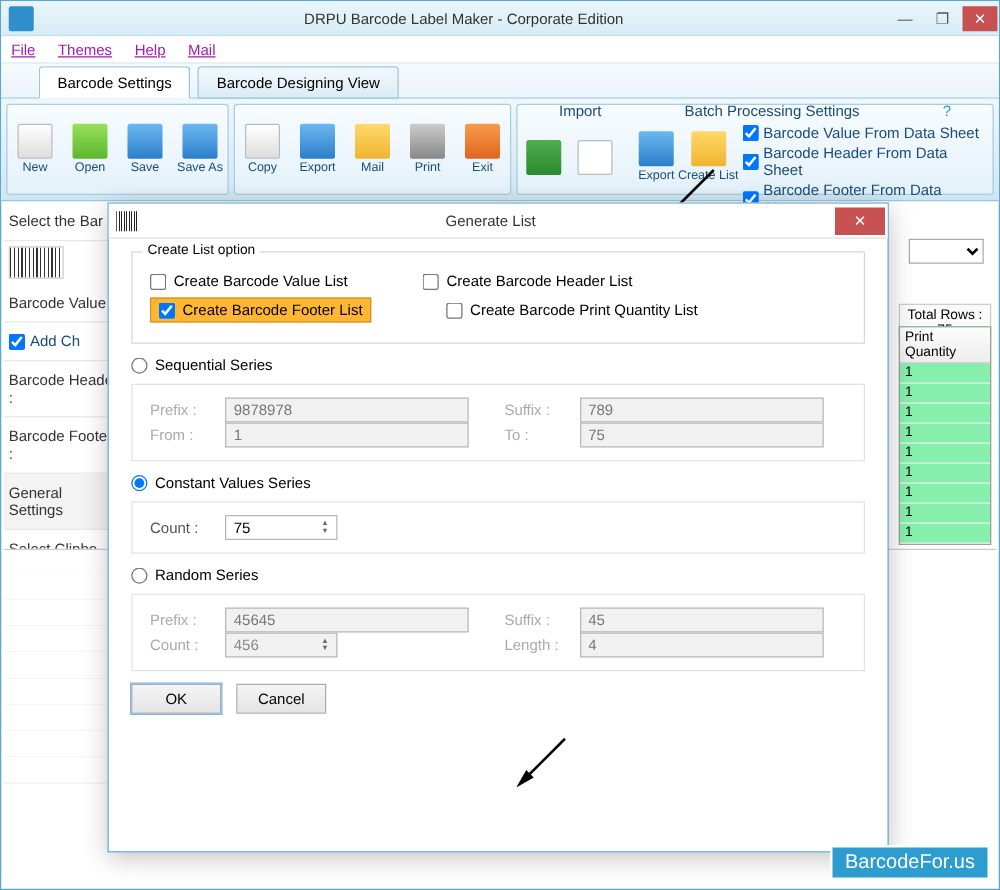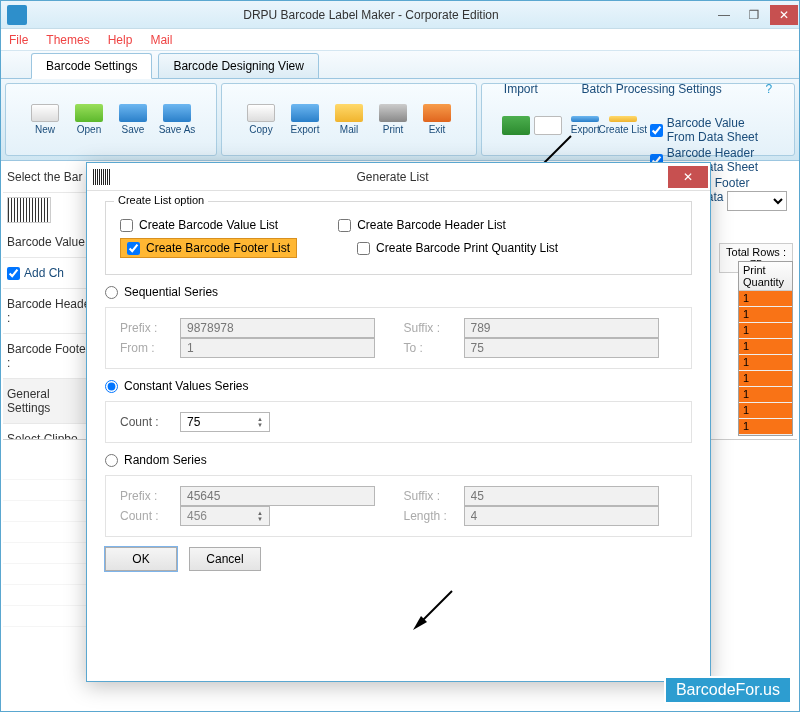--- a/index.html
+++ b/index.html
@@ -5,39 +5,39 @@
 *{box-sizing:border-box;margin:0;padding:0;font-family:"Segoe UI",Tahoma,sans-serif;font-size:12px}
 body{width:800px;height:712px;background:#f0f0f0;position:relative;overflow:hidden}
 .window{position:absolute;top:0;left:0;width:800px;height:712px;background:#fff;border:1px solid #5aa7d0}
 .titlebar{height:28px;background:linear-gradient(#eaf5fc,#d7ecf7);display:flex;align-items:center;border-bottom:1px solid #c5dce8}
 .tbicon{width:20px;height:20px;margin:0 6px;background:#2e8fcb;border-radius:2px}
 .title{flex:1;text-align:center;color:#333}
 .winbtns{display:flex}
 .winbtn{width:28px;height:20px;margin:0 1px;display:flex;align-items:center;justify-content:center;color:#555;border:1px solid transparent}
 .winbtn.close{background:#c75050;color:#fff}
 .menubar{height:22px;display:flex;align-items:center;padding:0 8px;gap:18px;background:#fff;border-bottom:1px solid #d4e6f1}
-.menuitem{color:#ef4444;}
+.menuitem{color:#a21caf;text-decoration:underline}
 .tabbar{height:28px;display:flex;align-items:flex-end;padding-left:30px;gap:6px;background:linear-gradient(#f7fbfe,#e9f3f9);border-bottom:1px solid #9cc6e0}
 .tab{padding:5px 14px;border:1px solid #9cc6e0;background:#fff;border-bottom:1px solid #fff;border-radius:3px 3px 0 0;position:relative;top:1px}
 .tab.inactive{background:linear-gradient(#f1f8fc,#dcecf5);border-bottom:1px solid #9cc6e0}
 .ribbon{height:82px;background:linear-gradient(#eff7fc,#cfe6f2);display:flex;padding:4px;gap:4px;border-bottom:1px solid #9cc6e0}
-.ribgroup{border:1px solid #a9cde2;border-radius:3px;background:linear-gradient(#f7fcff,#e4f1f9);padding:18px;display:flex;gap:2px}
+.ribgroup{border:1px solid #a9cde2;border-radius:3px;background:linear-gradient(#f7fcff,#e4f1f9);padding:1px;display:flex;gap:2px}
 .ribbtn{width:42px;display:flex;flex-direction:column;align-items:center;justify-content:center;gap:2px;padding:2px;border-radius:2px}
 .ribicon{width:28px;height:28px;border-radius:2px}
 .riblbl{font-size:10px;color:#1a4c7a;text-align:center;white-space:nowrap}
 .batch{flex:1;position:relative}
 .batchhdr{position:absolute;top:-2px;left:0;right:0;display:flex;justify-content:space-around;font-size:10px;color:#1a4c7a}
 .batchbody{display:flex;padding-top:12px}
 .batchcks{display:flex;flex-direction:column;gap:2px;padding:2px 6px}
 .ck{display:flex;align-items:center;gap:4px;color:#1a4c7a}
 .ck input{width:13px;height:13px}
 .leftpanel{position:absolute;top:161px;left:2px;width:96px;height:280px;font-size:11px;color:#333}
 .leftrow{padding:8px 4px;border-bottom:1px solid #e8e8e8}
 .totalrows{position:absolute;top:242px;right:6px;width:74px;text-align:center;font-size:11px;border:1px solid #ccc;background:#fafafa;padding:2px}
-.qtable{position:absolute;top:260px;right:6px;width:55px;border:1px solid #a0a0a0;background:#f97316}
+.qtable{position:absolute;top:260px;right:6px;width:74px;border:1px solid #a0a0a0;background:#86efac}
 .qth{background:linear-gradient(#fdfdfd,#ececec);border-bottom:1px solid #ccc;font-size:11px;padding:2px 4px;text-align:left}
 .qtd{border-bottom:1px solid #eee;padding:1px 4px;font-size:11px;height:16px}
 .preview{position:absolute;top:438px;left:2px;right:2px;height:210px;background:#fff;border-top:1px solid #ccc}
 .ruler{position:absolute;top:458px;left:2px;width:96px;height:180px;border-right:1px solid #ddd;background:repeating-linear-gradient(to bottom,#fff,#fff 20px,#f5f5f5 20px,#f5f5f5 21px)}
 .watermark{position:absolute;bottom:8px;right:8px;background:#2d9dd0;color:#fff;padding:3px 10px;border-radius:2px;border:2px solid #fff;font-size:16px;font-weight:500}
 .arrow1{position:absolute;top:130px;left:515px;width:60px;height:60px;pointer-events:none}
 .dialog{position:absolute;top:162px;left:86px;width:625px;height:520px;background:#fff;border:1px solid #5aa7d0;box-shadow:0 4px 20px rgba(0,0,0,0.25)}
 .dtitlebar{height:28px;background:#fff;display:flex;align-items:center;border-bottom:1px solid #e0e0e0}
 .dticon{width:18px;height:16px;margin:0 6px;background:repeating-linear-gradient(90deg,#222 0 1px,#fff 1px 2px)}
 .dtitle{flex:1;text-align:center;color:#333}

